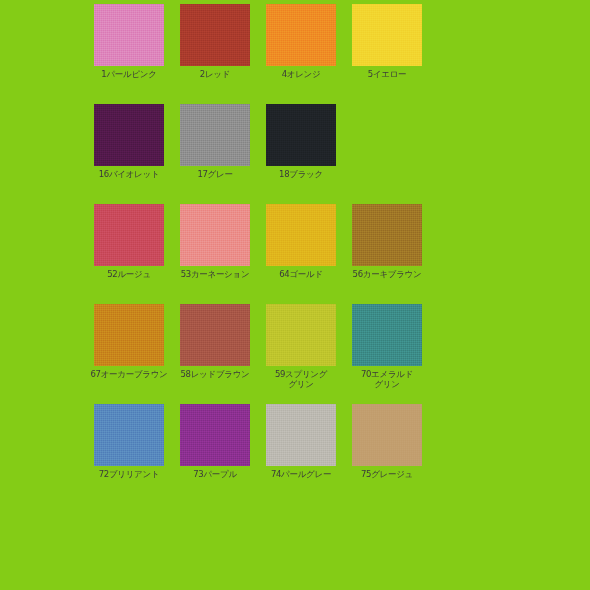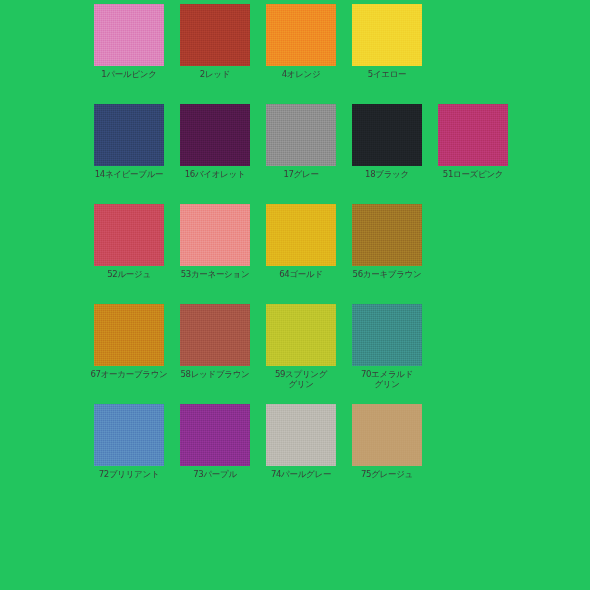--- a/index.html
+++ b/index.html
@@ -10,21 +10,21 @@
   body {
     width: 590px;
     height: 590px;
     overflow: hidden;
     font-family: "Liberation Sans", "DejaVu Sans", sans-serif;
   }
   #chart {
     width: 590px;
     height: 590px;
     position: relative;
-    background: #22c55e;
+    background: #84cc16;
   }
   .row {
     display: flex;
     width: 590px;
     height: 100px;
     box-sizing: border-box;
   }
   .cell {
     width: 86px;
     margin-left: 0;
@@ -95,38 +95,30 @@
     <div class="cell">
       <div class="swatch" style="background-color: rgb(242, 213, 46);"></div>
       <div class="label">5イエロー</div>
     </div>
   </div>
 
 
   <div class="row">
     <div class="spacer-left"></div>
     <div class="cell">
-      <div class="swatch" style="background-color: rgb(50, 69, 111);"></div>
-      <div class="label">14ネイビーブルー</div>
-    </div>
-    <div class="cell">
       <div class="swatch" style="background-color: rgb(81, 25, 74);"></div>
       <div class="label">16バイオレット</div>
     </div>
     <div class="cell">
       <div class="swatch" style="background-color: rgb(141, 141, 141);"></div>
       <div class="label">17グレー</div>
     </div>
     <div class="cell">
       <div class="swatch" style="background-color: rgb(31, 35, 39);"></div>
       <div class="label">18ブラック</div>
-    </div>
-    <div class="cell">
-      <div class="swatch" style="background-color: rgb(185, 53, 110);"></div>
-      <div class="label">51ローズピンク</div>
     </div>
   </div>
 
   <div class="row">
     <div class="spacer-left"></div>
     <div class="cell">
       <div class="swatch" style="background-color: rgb(201, 73, 90);"></div>
       <div class="label">52ルージュ</div>
     </div>
     <div class="cell">

